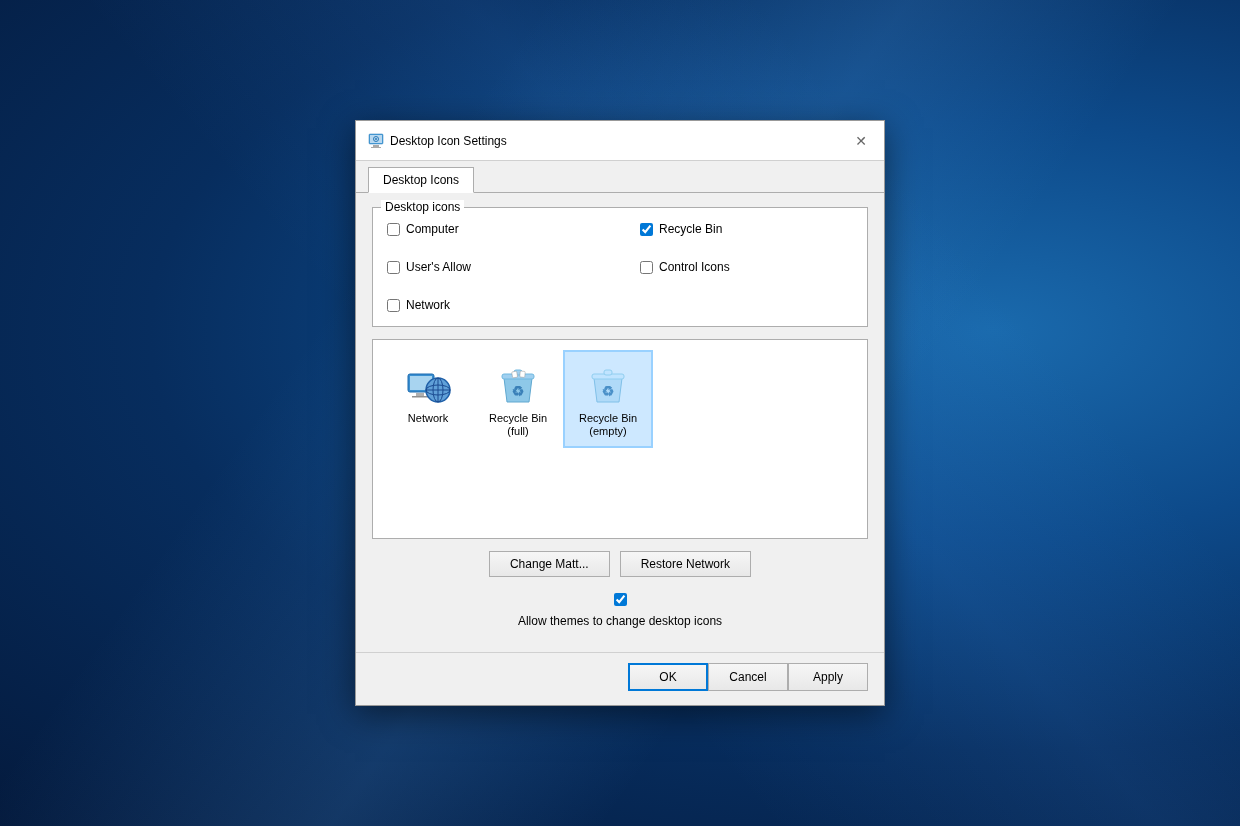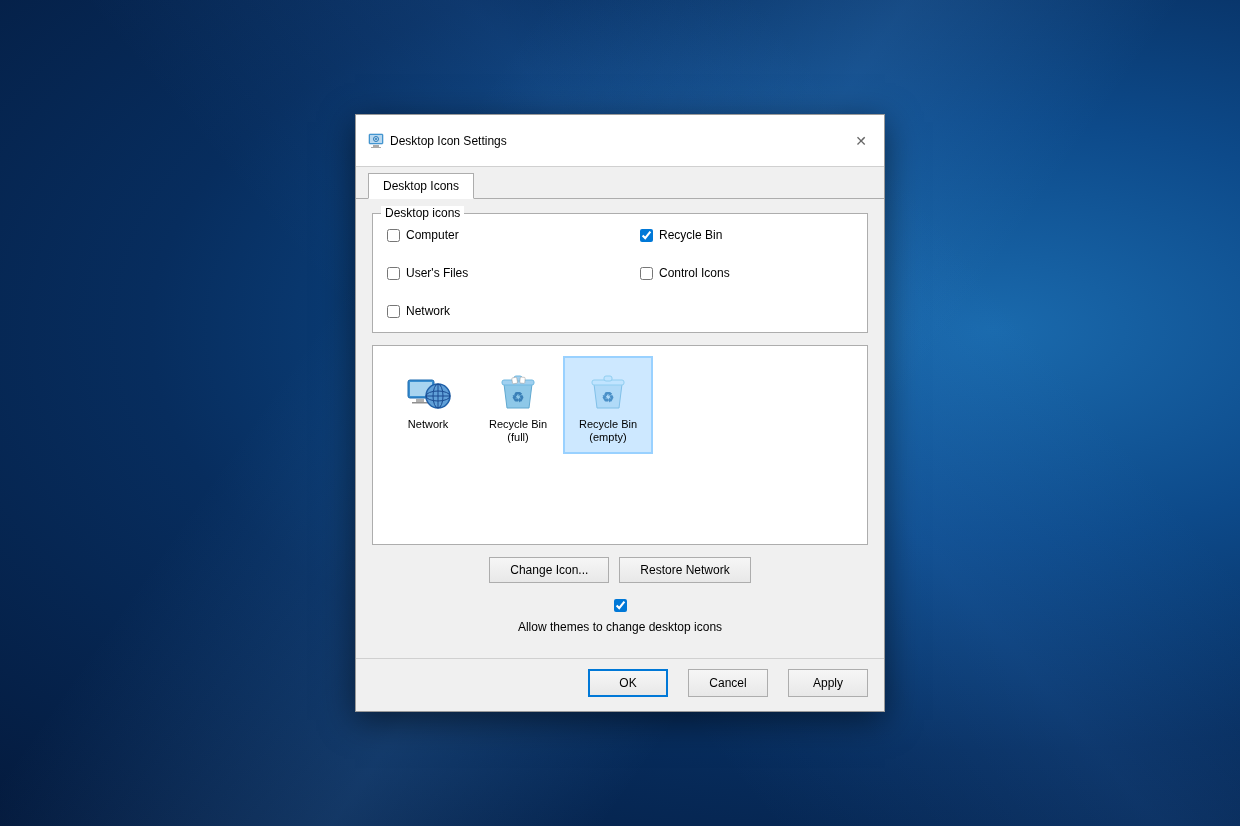--- a/index.html
+++ b/index.html
@@ -39,21 +39,21 @@
     }
 
     
     .title-bar {
       background: #ffffff;
       border-bottom: 1px solid #d0d0d0;
       padding: 8px 12px;
       display: flex;
       align-items: center;
       justify-content: space-between;
-      height: 52px;
+      height: 40px;
     }
 
     .title-bar-left {
       display: flex;
       align-items: center;
       gap: 6px;
     }
 
     .title-icon {
       width: 16px;
@@ -232,21 +232,21 @@
     .allow-themes input[type="checkbox"] {
       width: 13px;
       height: 13px;
       accent-color: #0078d7;
     }
 
     
     .bottom-buttons {
       display: flex;
       justify-content: flex-end;
-      gap: 20px;
+      gap: 0;
       padding: 10px 16px 14px;
       border-top: 1px solid #d0d0d0;
       background: #f0f0f0;
     }
 
     .btn-bottom {
       padding: 5px 0;
       width: 80px;
       font-size: 12px;
       border: 1px solid #adadad;
@@ -311,21 +311,21 @@
           <span>Computer</span>
         </label>
 
         <label class="checkbox-item">
           <input type="checkbox" checked="" style="">
           <span>Recycle Bin</span>
         </label>
 
         <label class="checkbox-item">
           <input type="checkbox" style="">
-          <span>User's Files</span>
+          <span>User's Allow</span>
         </label>
 
         <label class="checkbox-item">
           <input type="checkbox" style="">
           <span>Control Icons</span>
         </label>
 
         <label class="checkbox-item">
           <input type="checkbox" style="">
           <span>Network</span>
@@ -388,21 +388,21 @@
 
             <text x="24" y="36" text-anchor="middle" font-size="14" fill="#4a90c8" font-weight="bold">♻</text>
           </svg>
         </div>
         <span class="icon-label">Recycle Bin<br>(empty)</span>
       </div>
 
     </div>
 
     <div class="icon-buttons">
-      <button class="btn">Change Icon...</button>
+      <button class="btn">Change Matt...</button>
       <button class="btn">Restore Network</button>
     </div>
 
     <div class="allow-themes">
       <input type="checkbox" checked="" style="">
       <span>Allow themes to change desktop icons</span>
     </div>
 
   </div>
 

